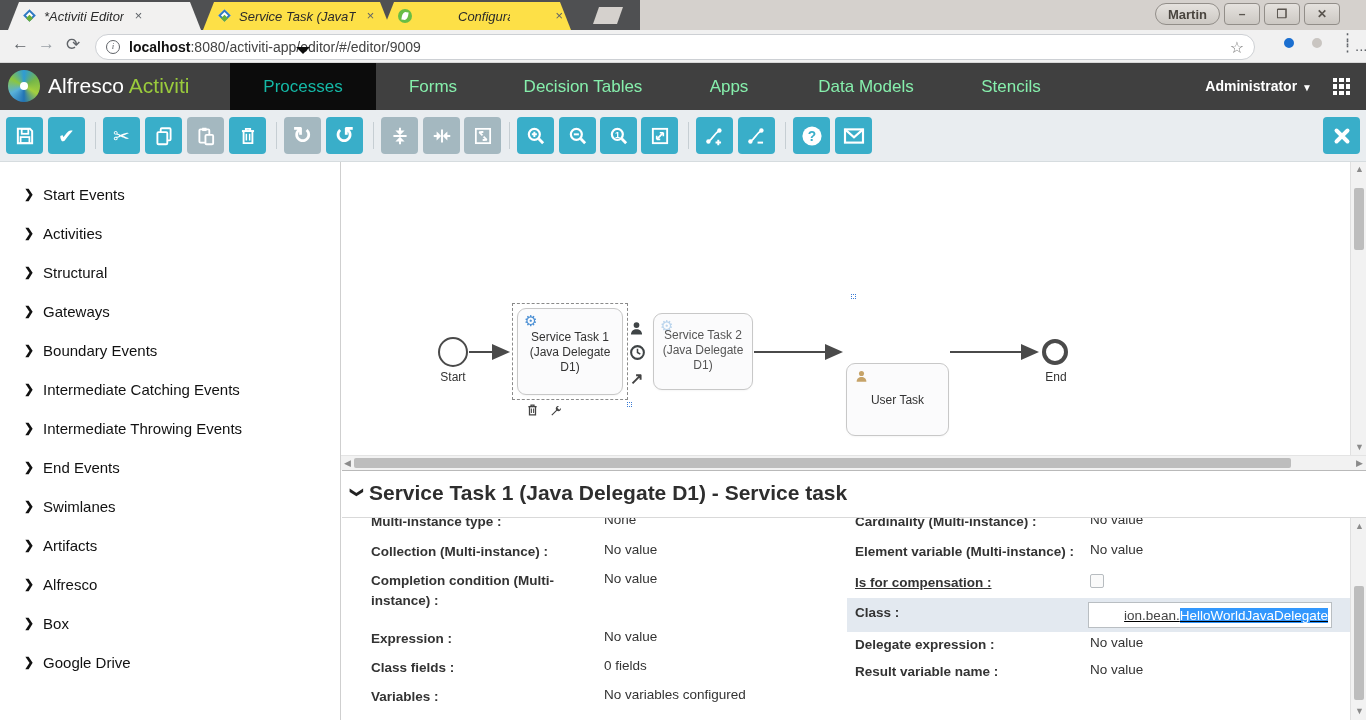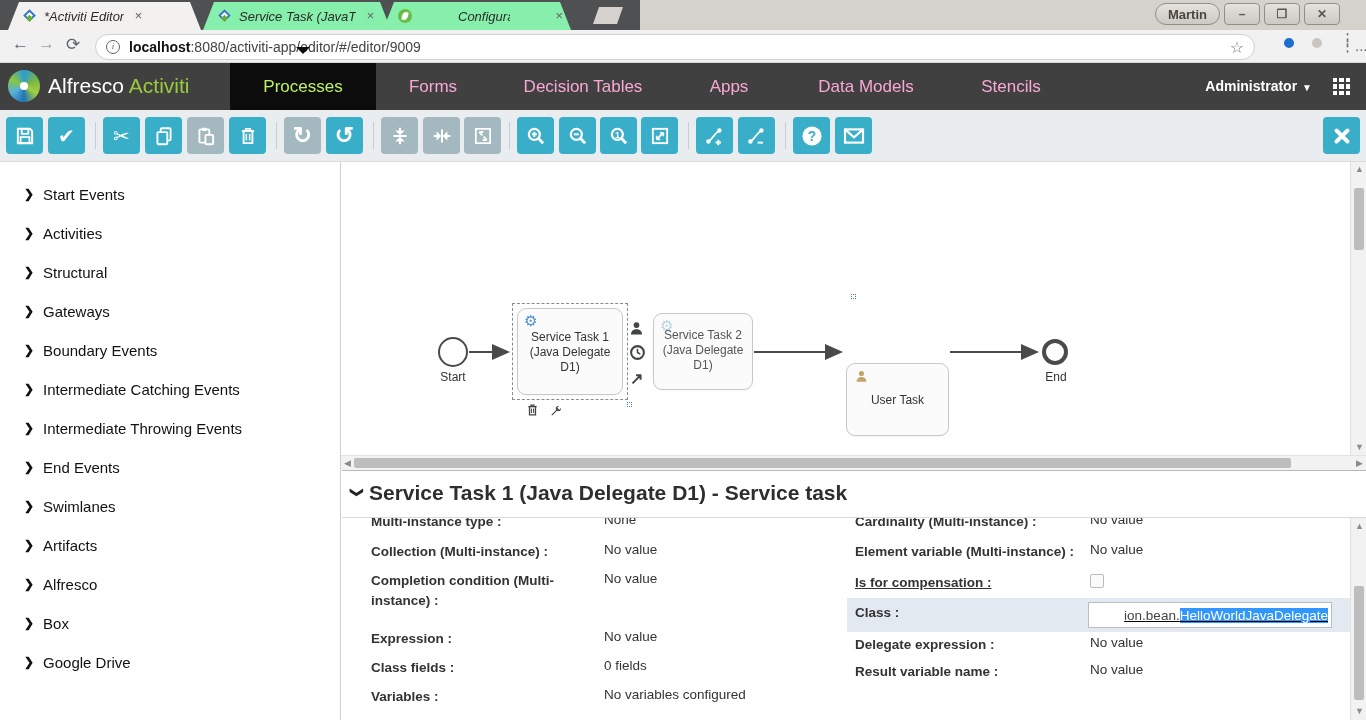--- a/index.html
+++ b/index.html
@@ -8,21 +8,21 @@
 
   
   #titlebar { position:absolute; left:0; top:0; width:1366px; height:30px;
     background:#d5d1cd; }
   #tabstrip-bg { position:absolute; left:0; top:0; width:640px; height:30px;
     background:#4f5052; }
   .tab { position:absolute; top:2px; height:28px; display:flex; align-items:center;
     padding:0 8px 0 14px; clip-path:polygon(11px 0, calc(100% - 11px) 0, 100% 100%, 0 100%);
     cursor:default;font-style:italic; }
   .tab.active { background:#f2f1f0; z-index:3; }
-  .tab.inactive { background:#86efac; z-index:2; }
+  .tab.inactive { background:#fde047; z-index:2; }
   .tab-title { font-size:13px; color:#2b2b2b; white-space:nowrap; overflow:hidden;
     max-width:128px; margin:0 6px; }
   .tab-close { font-size:13px; color:#5f6368; width:16px; height:16px; line-height:15px;
     text-align:center; border-radius:8px; }
   .favicon { width:16px; height:16px; flex:0 0 16px; position:relative; }
   .fav-diamond { position:absolute; left:3px; top:3px; width:9px; height:9px;
     border:2px solid #2f79c2; transform:rotate(45deg); background:#fff; }
   .fav-diamond-inner { position:absolute; left:2px; top:2px; width:5px; height:5px;
     background:#6aae39; }
   .fav-spring { position:absolute; left:1px; top:1px; width:14px; height:14px;
@@ -62,22 +62,22 @@
   #navbar { position:absolute; left:0; top:63px; width:1366px; height:47px; background:#404040; }
   #brand { position:absolute; left:8px; top:7px; display:flex; align-items:center; }
   #brand-logo { width:32px; height:32px; border-radius:50%;
     background:conic-gradient(#2e9bd6,#74b649,#a4cf3e,#2173b5,#58b0d9,#8cc63f,#2e9bd6);
     position:relative; }
   #brand-logo::after { content:""; position:absolute; left:12px; top:12px; width:8px;
     height:8px; border-radius:50%; background:#fff; }
   #brand-primary { color:#fff; font-size:21px; margin-left:8px; }
   #brand-secondary { color:#9acb3c; font-size:21px; margin-left:5px; }
   .nav-item { position:absolute; top:0; height:47px; line-height:47px; font-size:17px;
-    color:#f9a8d4; transform:translateX(-50%); white-space:nowrap; }
-  .nav-item.active { background:#0c0c0c; color:#bef264; text-align:center; transform:none; }
+    color:#86efac; transform:translateX(-50%); white-space:nowrap; }
+  .nav-item.active { background:#0c0c0c; color:#14b8a6; text-align:center; transform:none; }
   #nav-active-tri { position:absolute; left:296px; top:47px; width:0; height:0;
     border:7px solid transparent; border-top-color:#0c0c0c; z-index:10; }
   #admin-menu { position:absolute; right:54px; top:0; height:47px; line-height:47px;
     color:#fff; font-size:14px; font-weight:bold; }
   #admin-caret { font-size:10px; margin-left:5px; }
   #grid-icon { position:absolute; right:16px; top:15px; width:17px; height:17px;
     display:grid; grid-template-columns:repeat(3,1fr); gap:2px; }
   #grid-icon span { background:#fff; }
 
   

